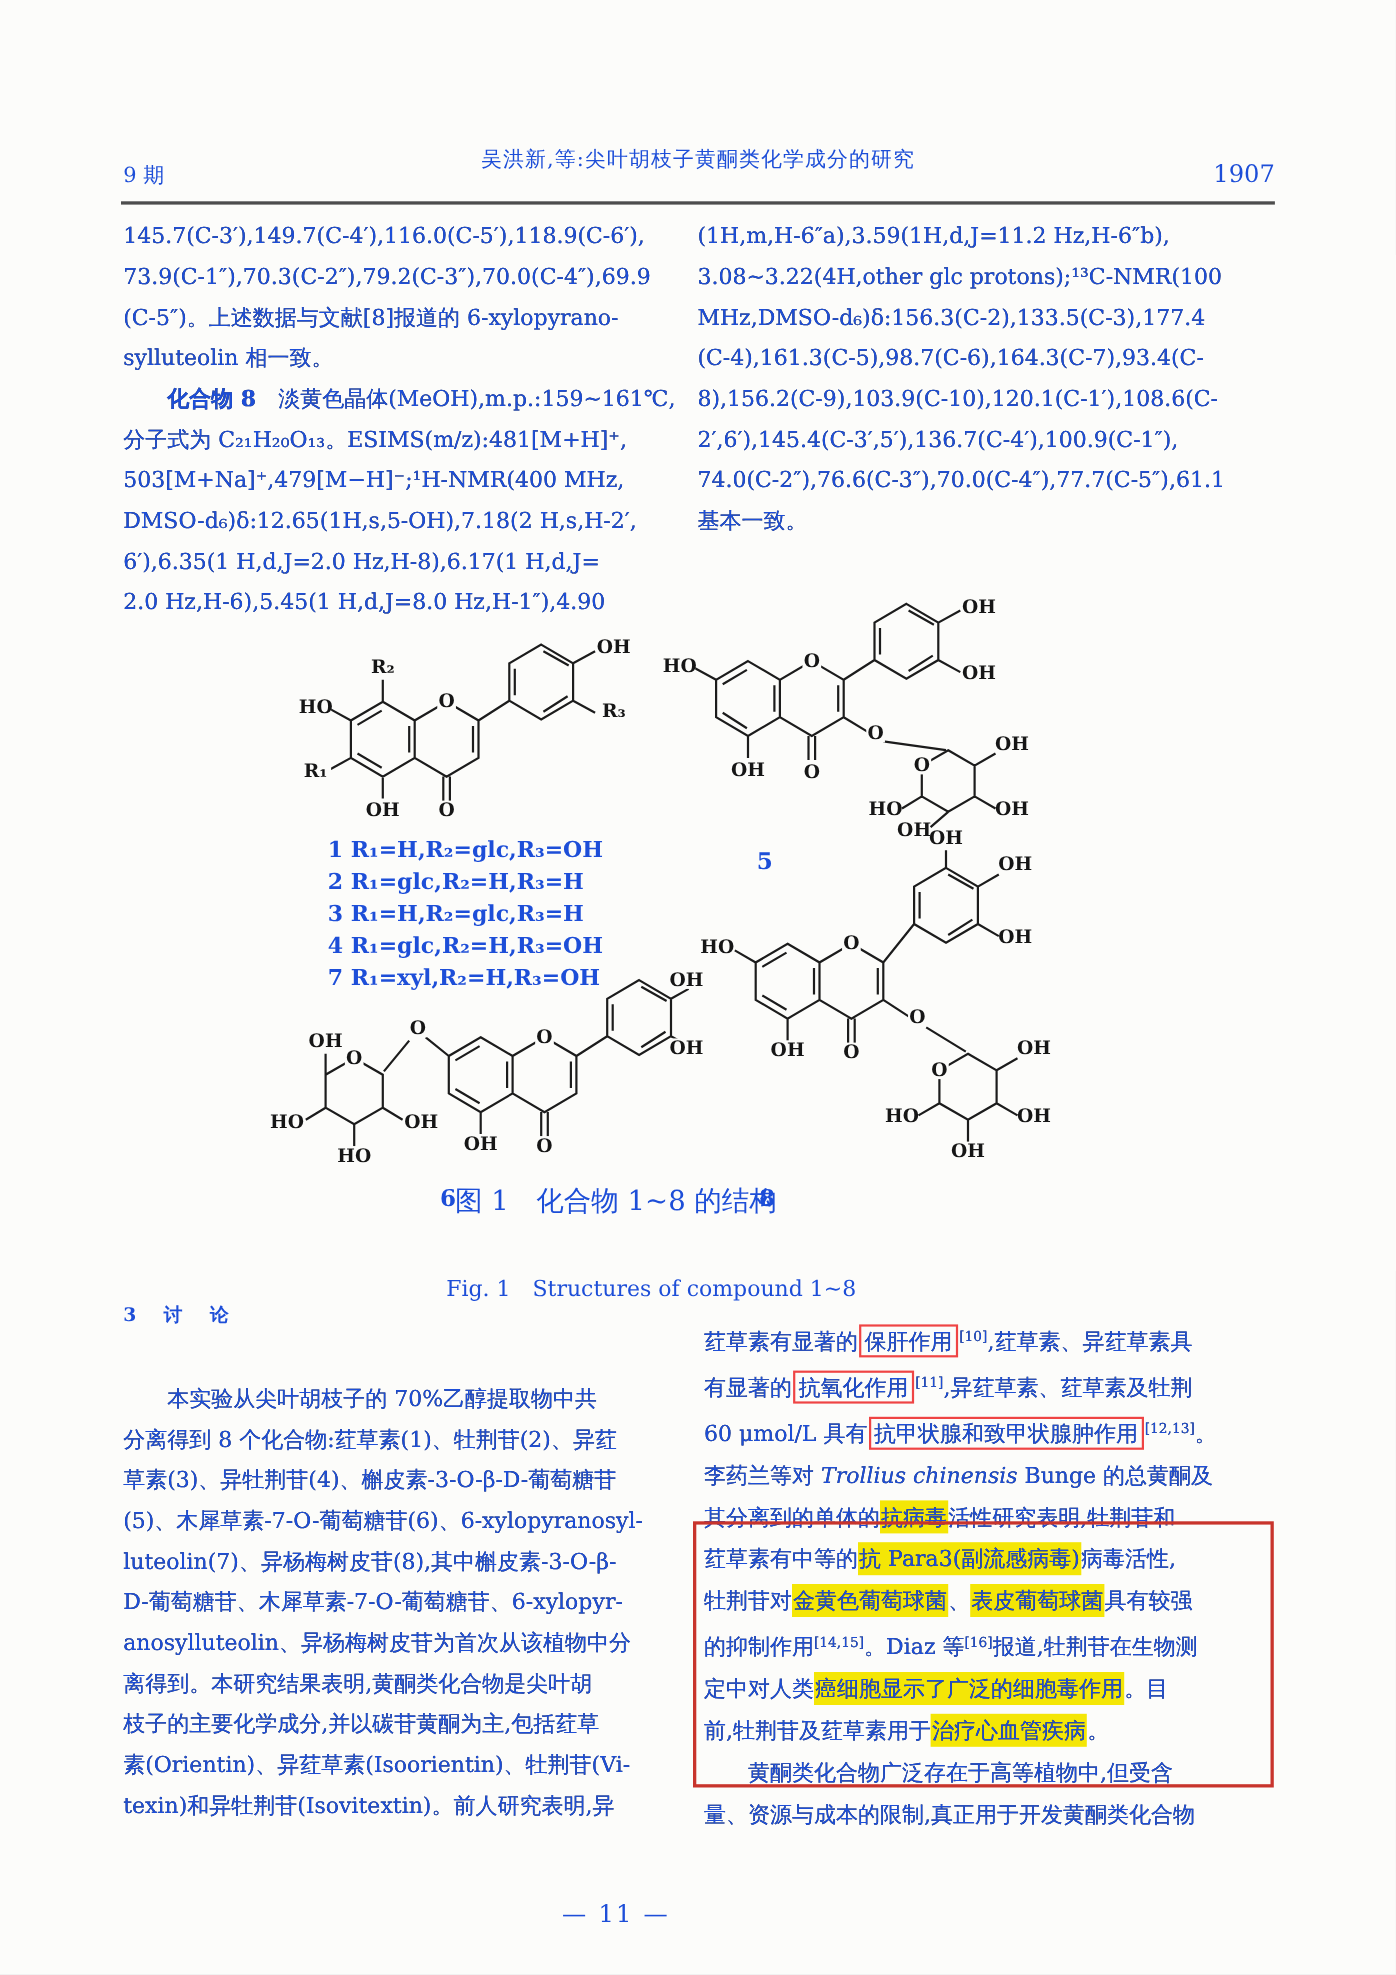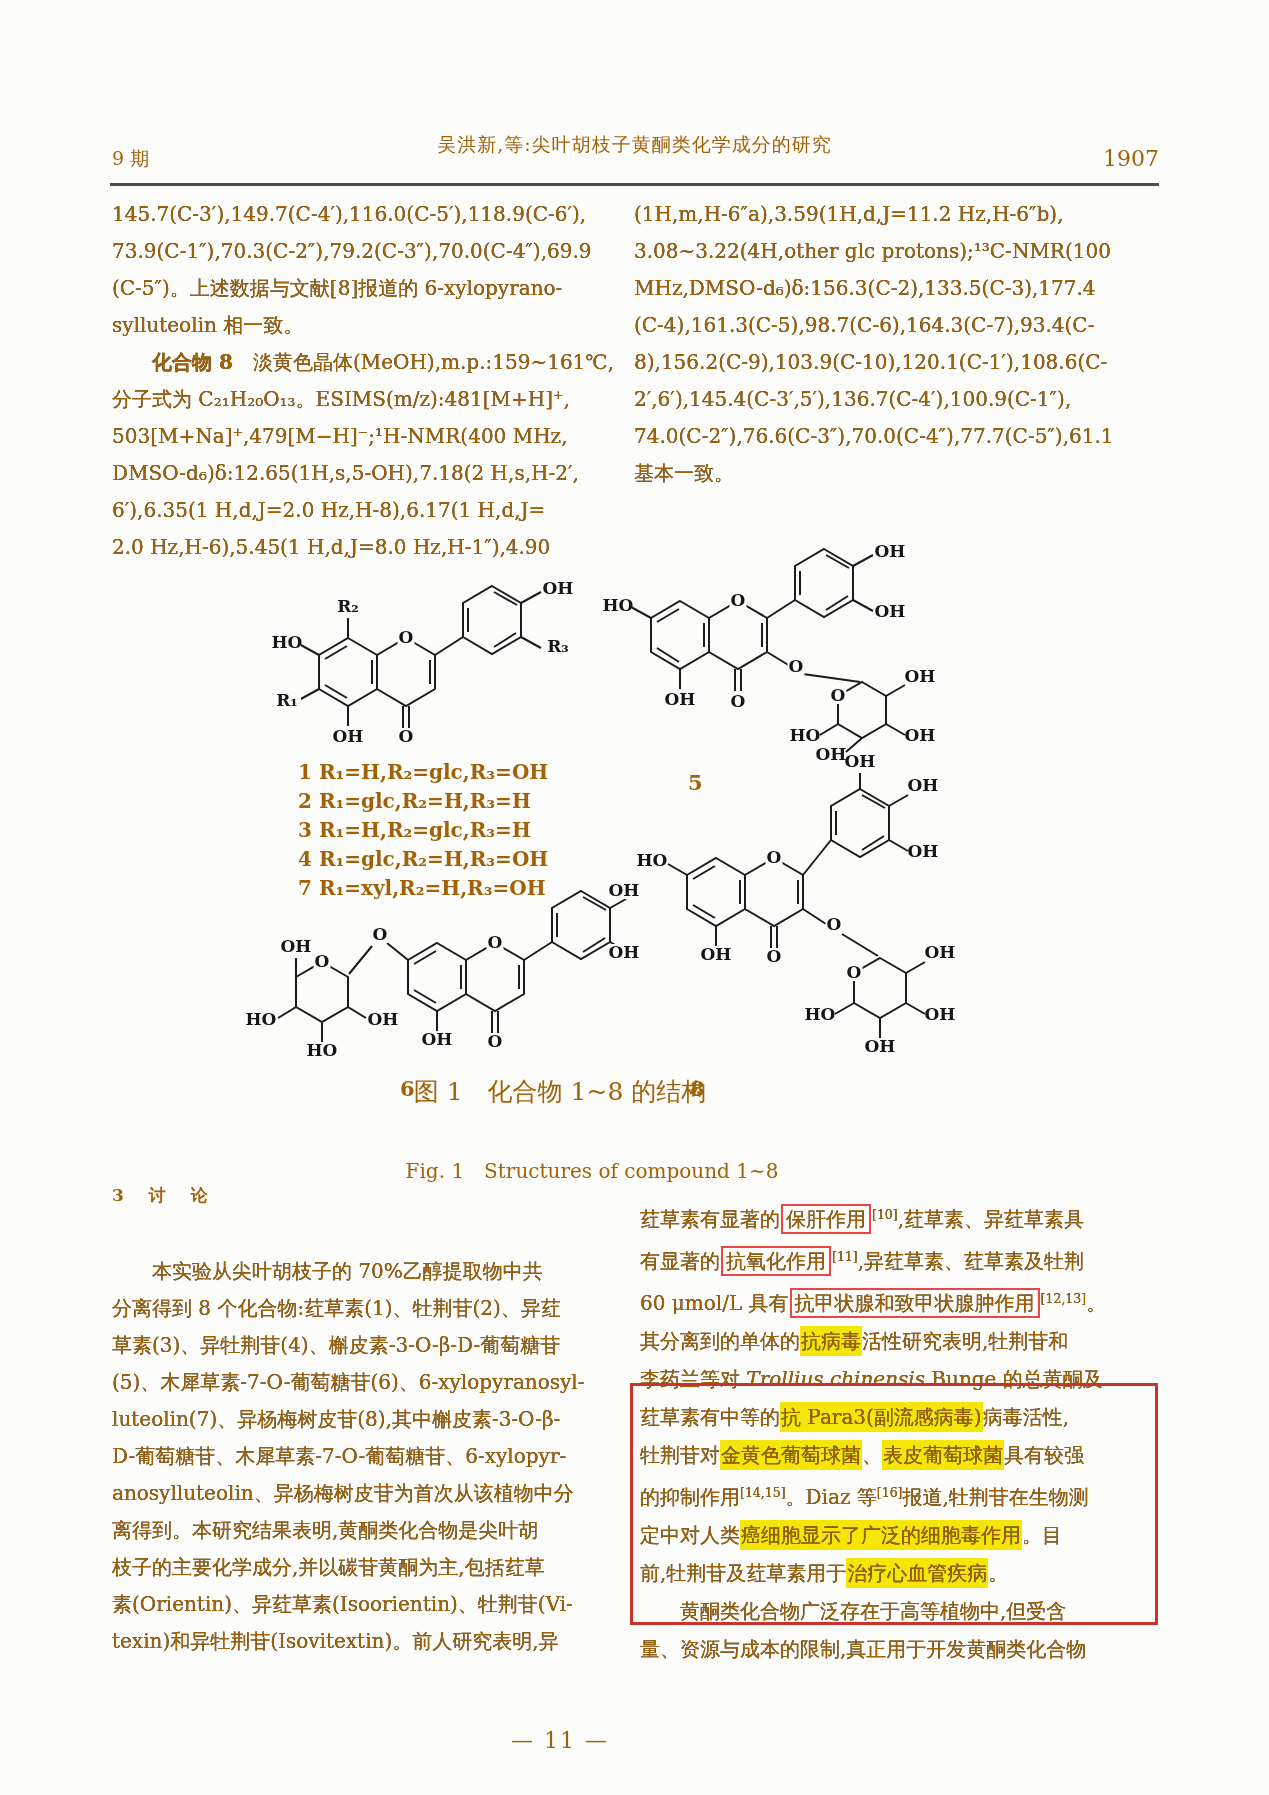--- a/index.html
+++ b/index.html
@@ -1,17 +1,17 @@
 <!DOCTYPE html>
 <html><head>
 <meta charset="utf-8">
 <style>
   html,body{margin:0;padding:0;background:#e9e9e7;}
   .page{position:relative;width:1269px;height:1795px;background:#fcfcfa;margin:0 auto;
-        font-family:"DejaVu Serif","Liberation Serif",serif;color:#a16207;overflow:hidden;}
+        font-family:"DejaVu Serif","Liberation Serif",serif;color:#1d4ed8;overflow:hidden;}
   .hdr-issue{position:absolute;left:112px;top:146px;font-size:19px;}
   .hdr-title{position:absolute;left:0;right:0;top:132px;text-align:center;font-size:19px;letter-spacing:1px;}
   .hdr-page{position:absolute;right:110px;top:146px;font-size:22px;}
   .hdr-rule{position:absolute;left:110px;top:183px;width:1049px;height:3px;background:#4d4d4d;}
   .lines{position:absolute;font-size:20px;line-height:37px;text-shadow:0 0 .5px #222;}
   .tline{white-space:nowrap;}
   .b{font-weight:bold;}
   .i{font-style:italic;}
   .sup{font-size:12.5px;vertical-align:7px;}
   .hl{background:#f4e606;padding:3px 1px;}
@@ -238,22 +238,22 @@
       <div class="tline"><span>anosylluteolin、异杨梅树皮苷为首次从该植物中分</span></div>
       <div class="tline"><span>离得到。本研究结果表明,黄酮类化合物是尖叶胡</span></div>
       <div class="tline"><span>枝子的主要化学成分,并以碳苷黄酮为主,包括荭草</span></div>
       <div class="tline"><span>素(Orientin)、异荭草素(Isoorientin)、牡荆苷(Vi-</span></div>
       <div class="tline"><span>texin)和异牡荆苷(Isovitextin)。前人研究表明,异</span></div>
     </div>
   <div class="lines col-right-disc">
       <div class="tline"><span>荭草素有显著的</span><span class="rbox">保肝作用</span><span class="sup">[10]</span><span>,荭草素、异荭草素具</span></div>
       <div class="tline"><span>有显著的</span><span class="rbox">抗氧化作用</span><span class="sup">[11]</span><span>,异荭草素、荭草素及牡荆</span></div>
       <div class="tline"><span>60 μmol/L 具有</span><span class="rbox">抗甲状腺和致甲状腺肿作用</span><span class="sup">[12,13]</span><span>。</span></div>
+      <div class="tline"><span>李药兰等对 </span><span class="i">Trollius chinensis</span><span> Bunge 的总黄酮及</span></div>
       <div class="tline"><span>其分离到的单体的</span><span class="hl">抗病毒</span><span>活性研究表明,牡荆苷和</span></div>
-      <div class="tline"><span>李药兰等对 </span><span class="i">Trollius chinensis</span><span> Bunge 的总黄酮及</span></div>
       <div class="tline"><span>荭草素有中等的</span><span class="hl">抗 Para3(副流感病毒)</span><span>病毒活性,</span></div>
       <div class="tline"><span>牡荆苷对</span><span class="hl">金黄色葡萄球菌</span><span>、</span><span class="hl">表皮葡萄球菌</span><span>具有较强</span></div>
       <div class="tline"><span>的抑制作用</span><span class="sup">[14,15]</span><span>。Diaz 等</span><span class="sup">[16]</span><span>报道,牡荆苷在生物测</span></div>
       <div class="tline"><span>定中对人类</span><span class="hl">癌细胞显示了广泛的细胞毒作用</span><span>。目</span></div>
       <div class="tline"><span>前,牡荆苷及荭草素用于</span><span class="hl">治疗心血管疾病</span><span>。</span></div>
       <div class="tline"><span>　　黄酮类化合物广泛存在于高等植物中,但受含</span></div>
       <div class="tline"><span>量、资源与成本的限制,真正用于开发黄酮类化合物</span></div>
     </div>
 
   <div class="big-red-box"></div>

